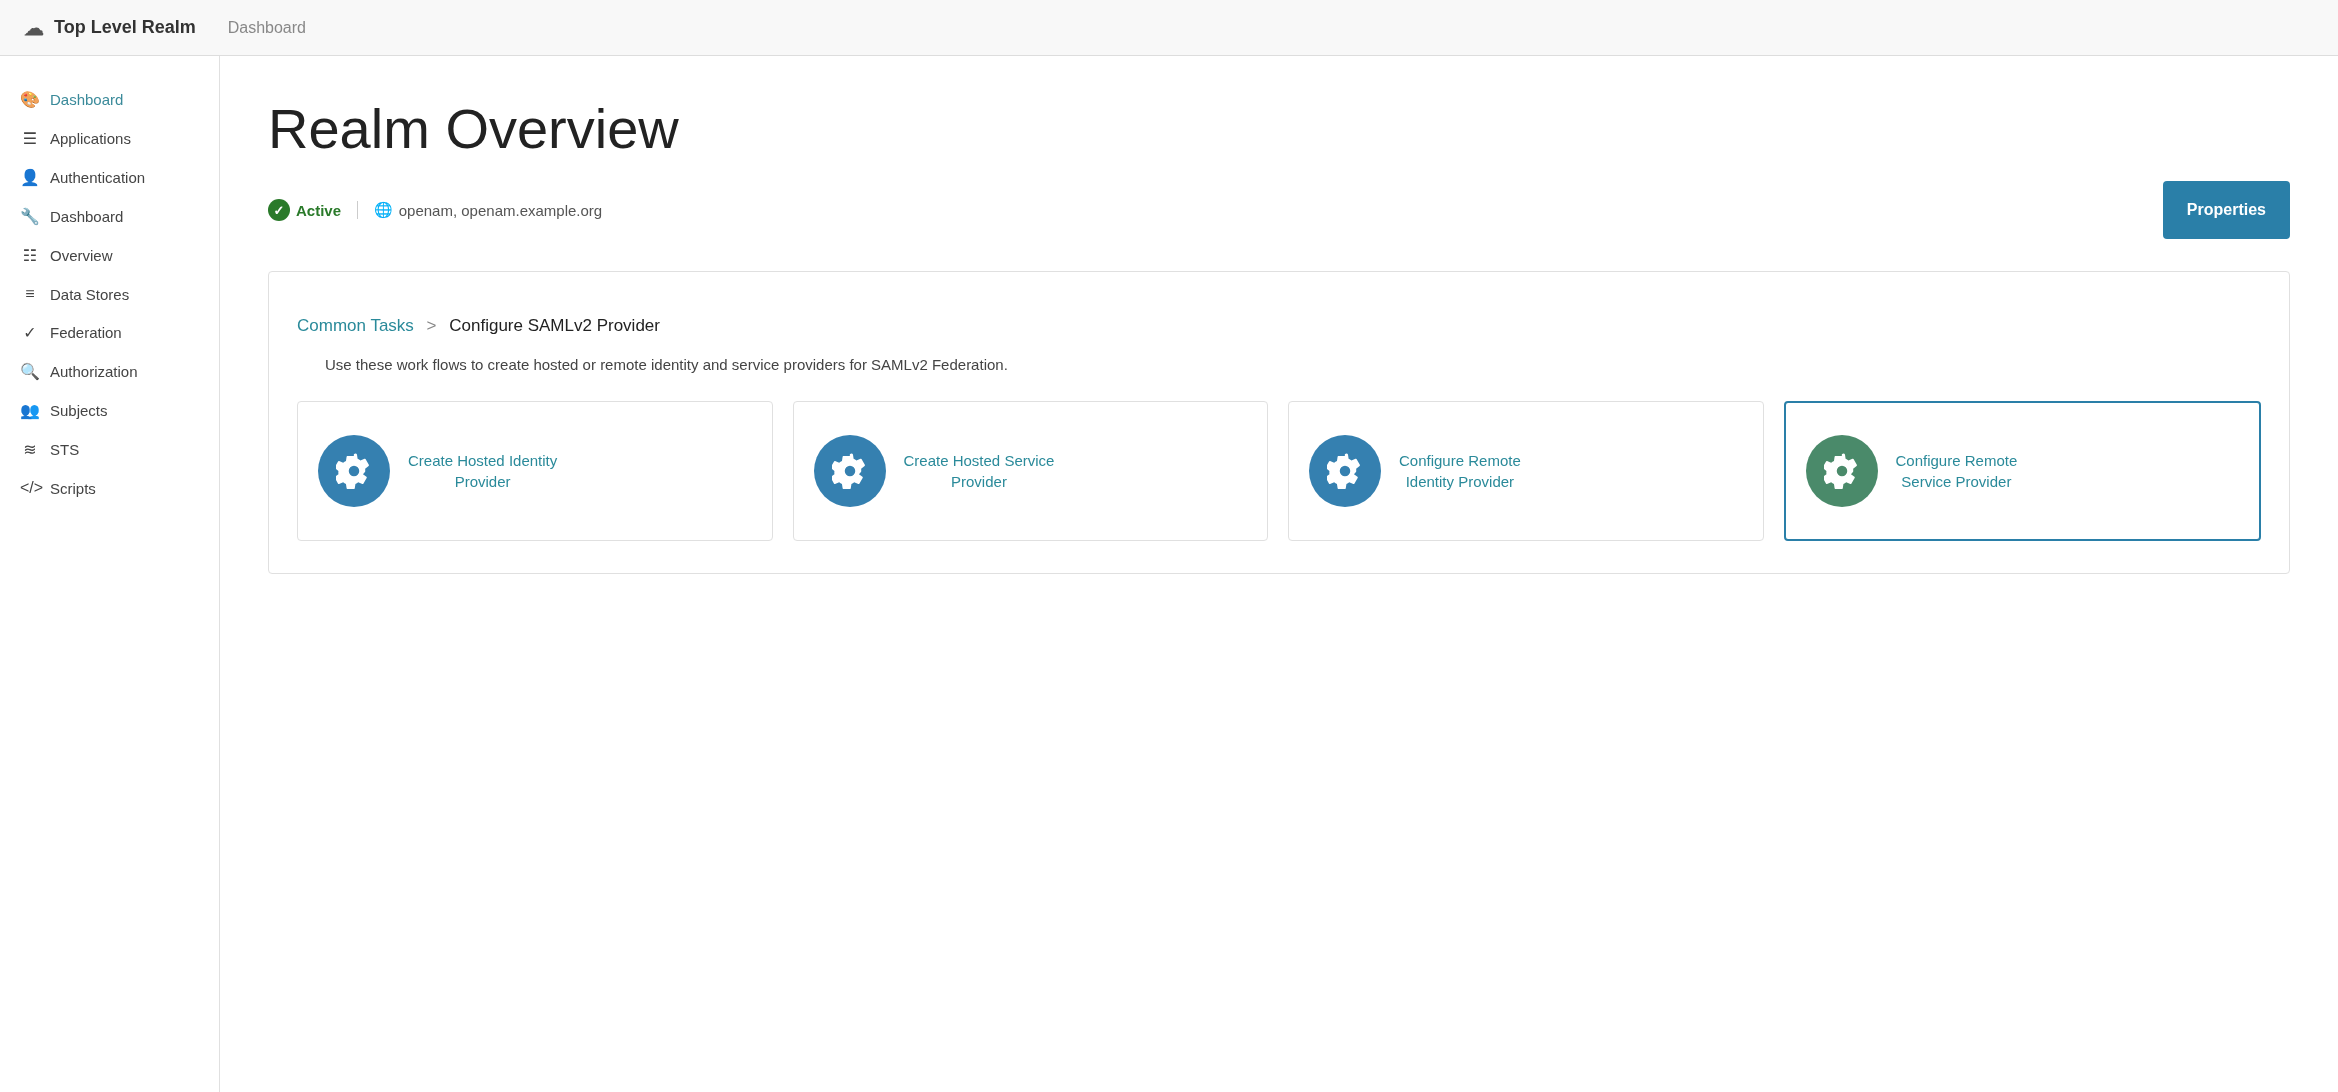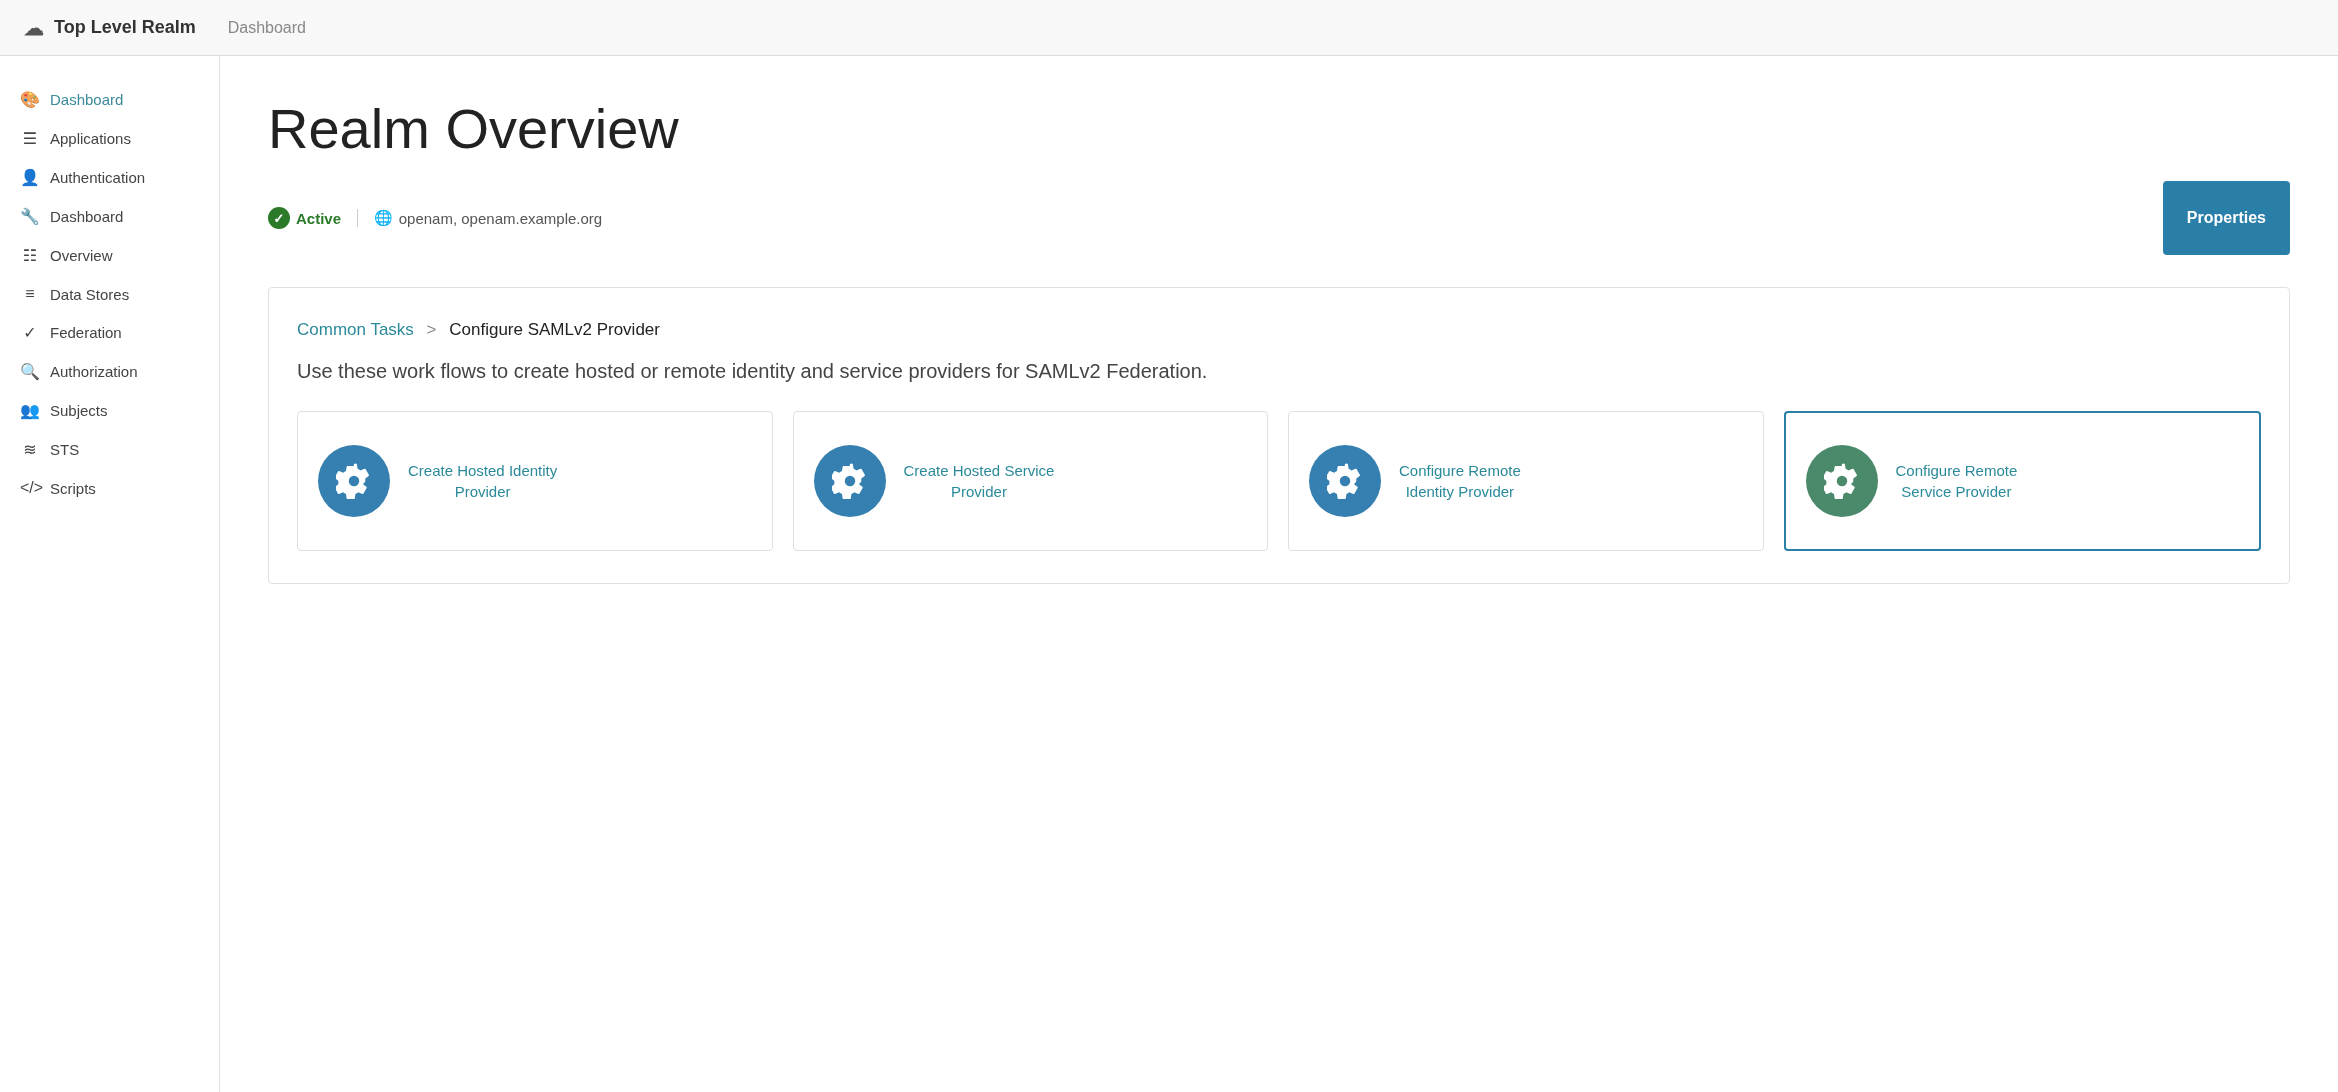--- a/index.html
+++ b/index.html
@@ -107,54 +107,55 @@
       font-size: 15px;
       color: #555;
     }
     .globe-icon { font-size: 15px; }
 
     .properties-btn {
       margin-left: auto;
       background: #2a7fa8;
       color: #fff;
       border: none;
-      padding: 28px 24px;
+      padding: 20px 24px;
       font-size: 16px;
       font-weight: 600;
       border-radius: 4px;
       cursor: pointer;
     }
 
     
     .task-area {
       border: 1px solid #e0e0e0;
       border-radius: 4px;
-      padding: 32px 28px 32px;
+      padding: 44px 28px 32px;
     }
     .breadcrumb {
       font-size: 17px;
       margin-bottom: 20px;
       color: #555;
     }
     .breadcrumb .bc-link {
       color: #2a8a9a;
       cursor: pointer;
     }
     .breadcrumb .bc-sep {
       margin: 0 8px;
       color: #888;
     }
     .breadcrumb .bc-current {
       color: #222;
       font-weight: 500;
     }
     .task-description {
-      font-size: 20px;
+      font-size: 15px;
       color: #444;
       margin-bottom: 28px;
+      margin-left: 28px;
     }
 
     
     .cards-row {
       display: flex;
       gap: 20px;
     }
     .card {
       flex: 1;
       border: 1px solid #e0e0e0;

